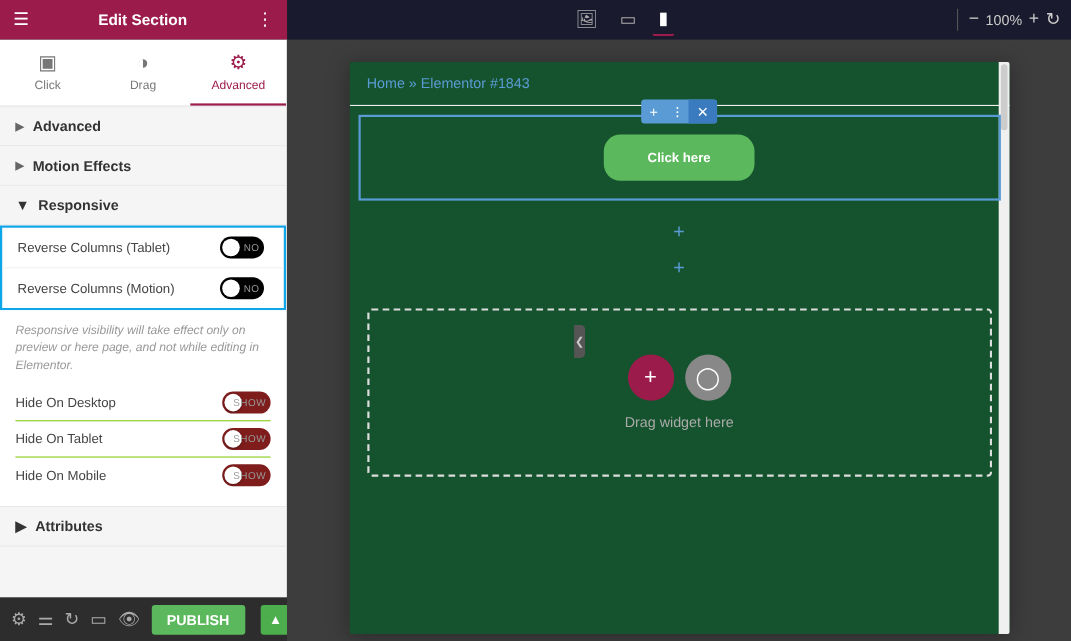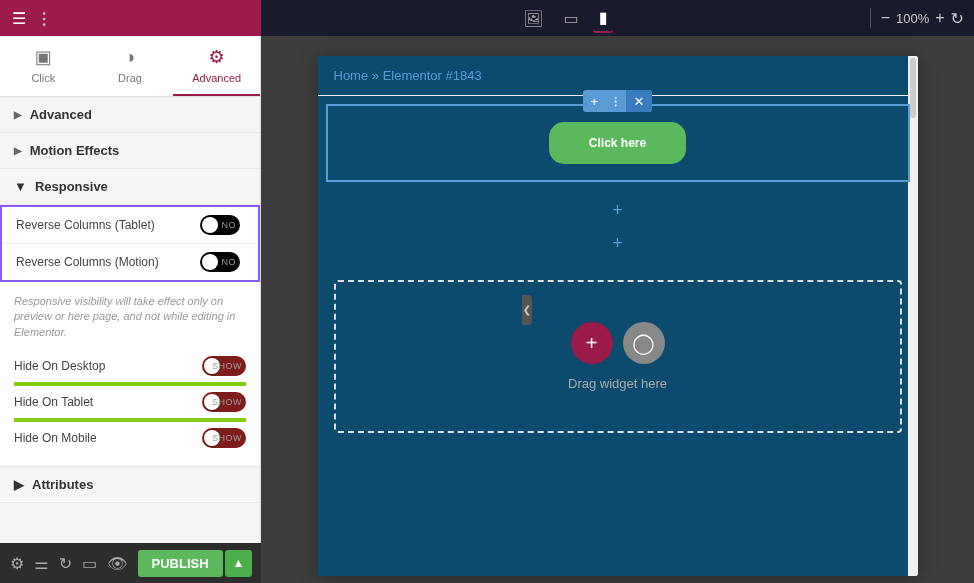--- a/index.html
+++ b/index.html
@@ -113,21 +113,21 @@
       font-weight: 600;
       font-size: 13px;
       color: #333;
       gap: 8px;
       background: #f5f5f5;
       border-bottom: 1px solid #e8e8e8;
     }
 
     
     .reverse-columns-box {
-      border: 2px solid #8b5cf6;
+      border: 2px solid #0ea5e9;
       margin: 0;
       background: white;
     }
     .toggle-row {
       display: flex;
       align-items: center;
       justify-content: space-between;
       padding: 8px 14px;
       font-size: 12px;
       color: #444;
@@ -184,21 +184,21 @@
       margin-bottom: 10px;
       font-style: italic;
     }
     .hide-row {
       display: flex;
       align-items: center;
       justify-content: space-between;
       padding: 6px 0;
       font-size: 12px;
       color: #444;
-      border-bottom: 4px solid #84cc16;
+      border-bottom: 1px solid #84cc16;
     }
     .hide-row:last-child { border-bottom: none; }
     .show-toggle {
       background: #7f1d1d;
       border-radius: 10px;
       width: 44px;
       height: 20px;
       display: flex;
       align-items: center;
       cursor: pointer;
@@ -266,21 +266,21 @@
       display: flex;
       align-items: flex-start;
       justify-content: center;
       padding: 20px;
       overflow: auto;
       position: relative;
     }
 
     
     .page-frame {
-      background: #0c4a6e;
+      background: #14532d;
       width: 600px;
       min-height: 520px;
       box-shadow: 0 2px 20px rgba(0,0,0,0.3);
       border-radius: 2px;
       overflow: hidden;
       position: relative;
     }
 
     
     .scroll-track {
@@ -377,20 +377,21 @@
   </style>
 </head>
 <body>
 
 <div style="display:flex; flex-direction:column; width:974px; height:583px; overflow:hidden;">
 
   <div style="display:flex; height:36px; flex-shrink:0;">
 
     <div class="toolbar-left">
       <span class="hamburger-icon">☰</span>
+      <span class="toolbar-title">Edit Section</span>
       <span class="grid-icon">⋮</span>
     </div>
 
     <div class="top-toolbar" style="flex:1;">
       <div class="toolbar-center">
         <button class="device-btn">🖼</button>
         <button class="device-btn">▭</button>
         <button class="device-btn active">▮</button>
       </div>
       <div class="divider-v"></div>
@@ -492,21 +493,21 @@
         </div>
 
       </div>
 
       <div style="position:absolute; bottom:0; left:0; width:261px; background:#2d2d2d; height:40px; display:flex; align-items:center; padding:0 10px; gap:10px;">
         <span class="bottom-icon">⚙</span>
         <span class="bottom-icon">⚌</span>
         <span class="bottom-icon">↻</span>
         <span class="bottom-icon">▭</span>
         <span class="bottom-icon">👁</span>
-        <div style="margin-left:auto; display:flex; gap:2px;">
+        <div style="margin-left:auto; display:flex; gap:14px;">
           <button class="publish-btn">PUBLISH</button>
           <button class="publish-arrow">▲</button>
         </div>
       </div>
 
     </div>
 
     <div class="canvas-area">
 
       <div style="position:absolute; left:261px; top:50%; transform:translateY(-50%); background:#555; width:10px; height:30px; border-radius:0 4px 4px 0; cursor:pointer; display:flex; align-items:center; justify-content:center; color:#ccc; font-size:10px; z-index:10;">❮</div>

